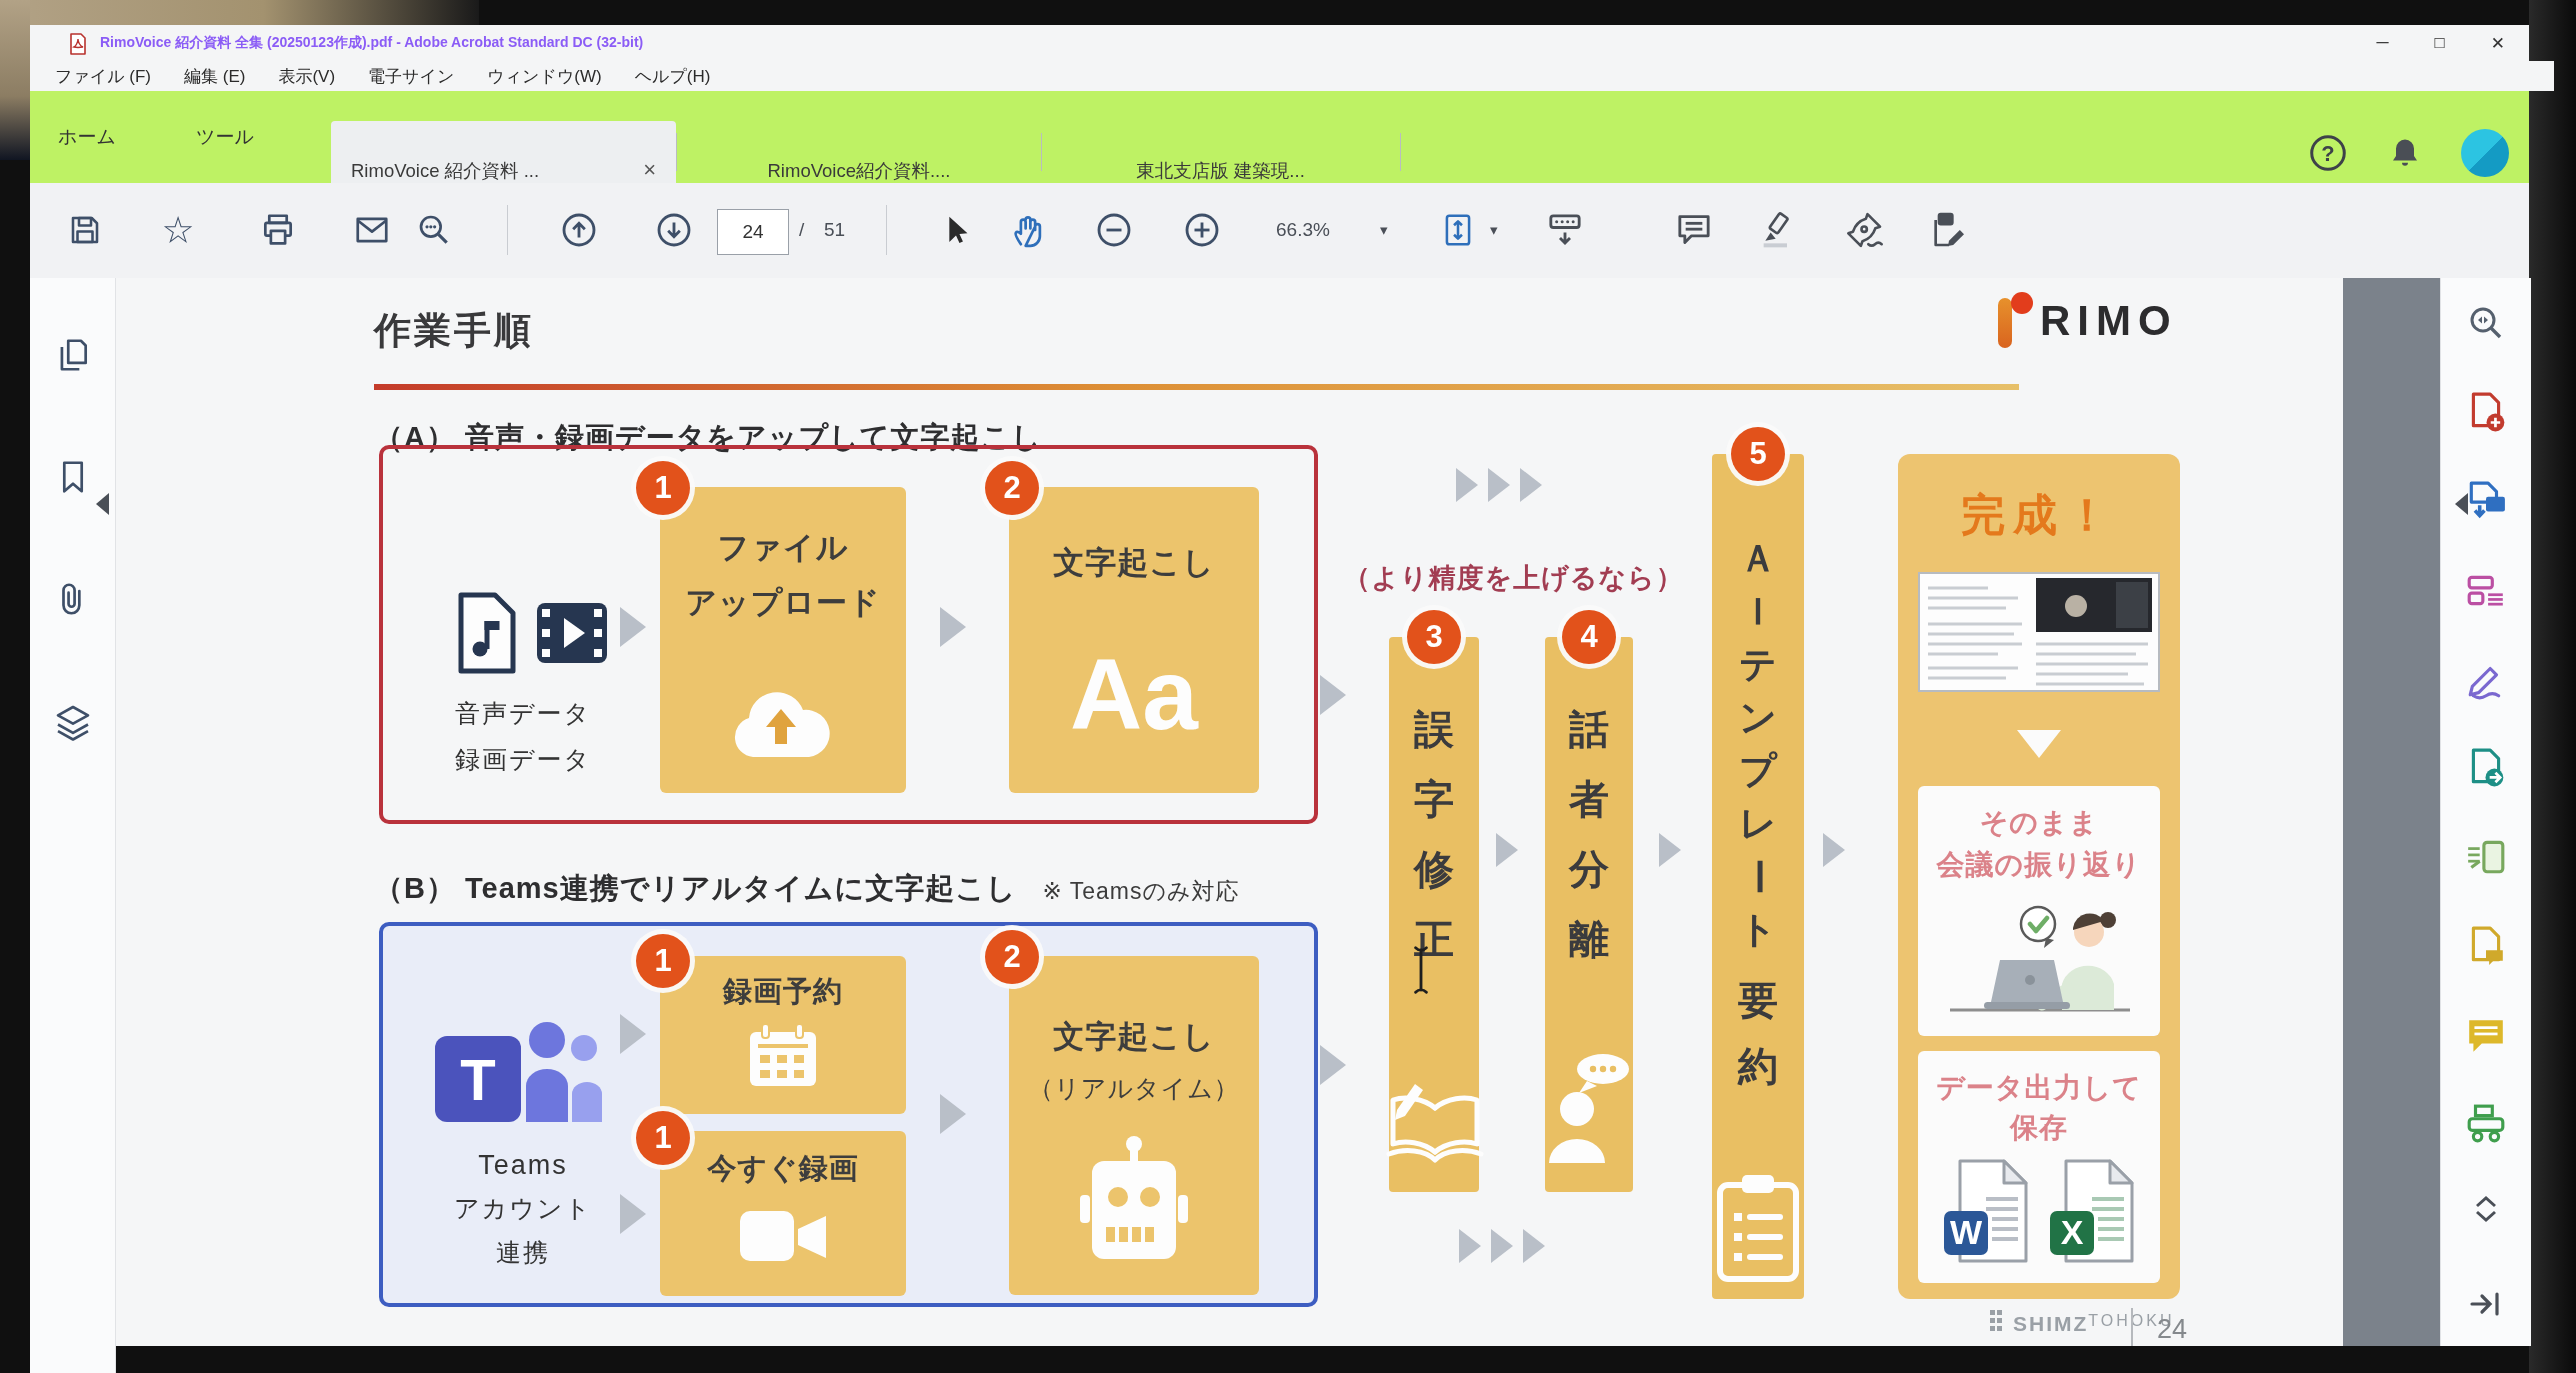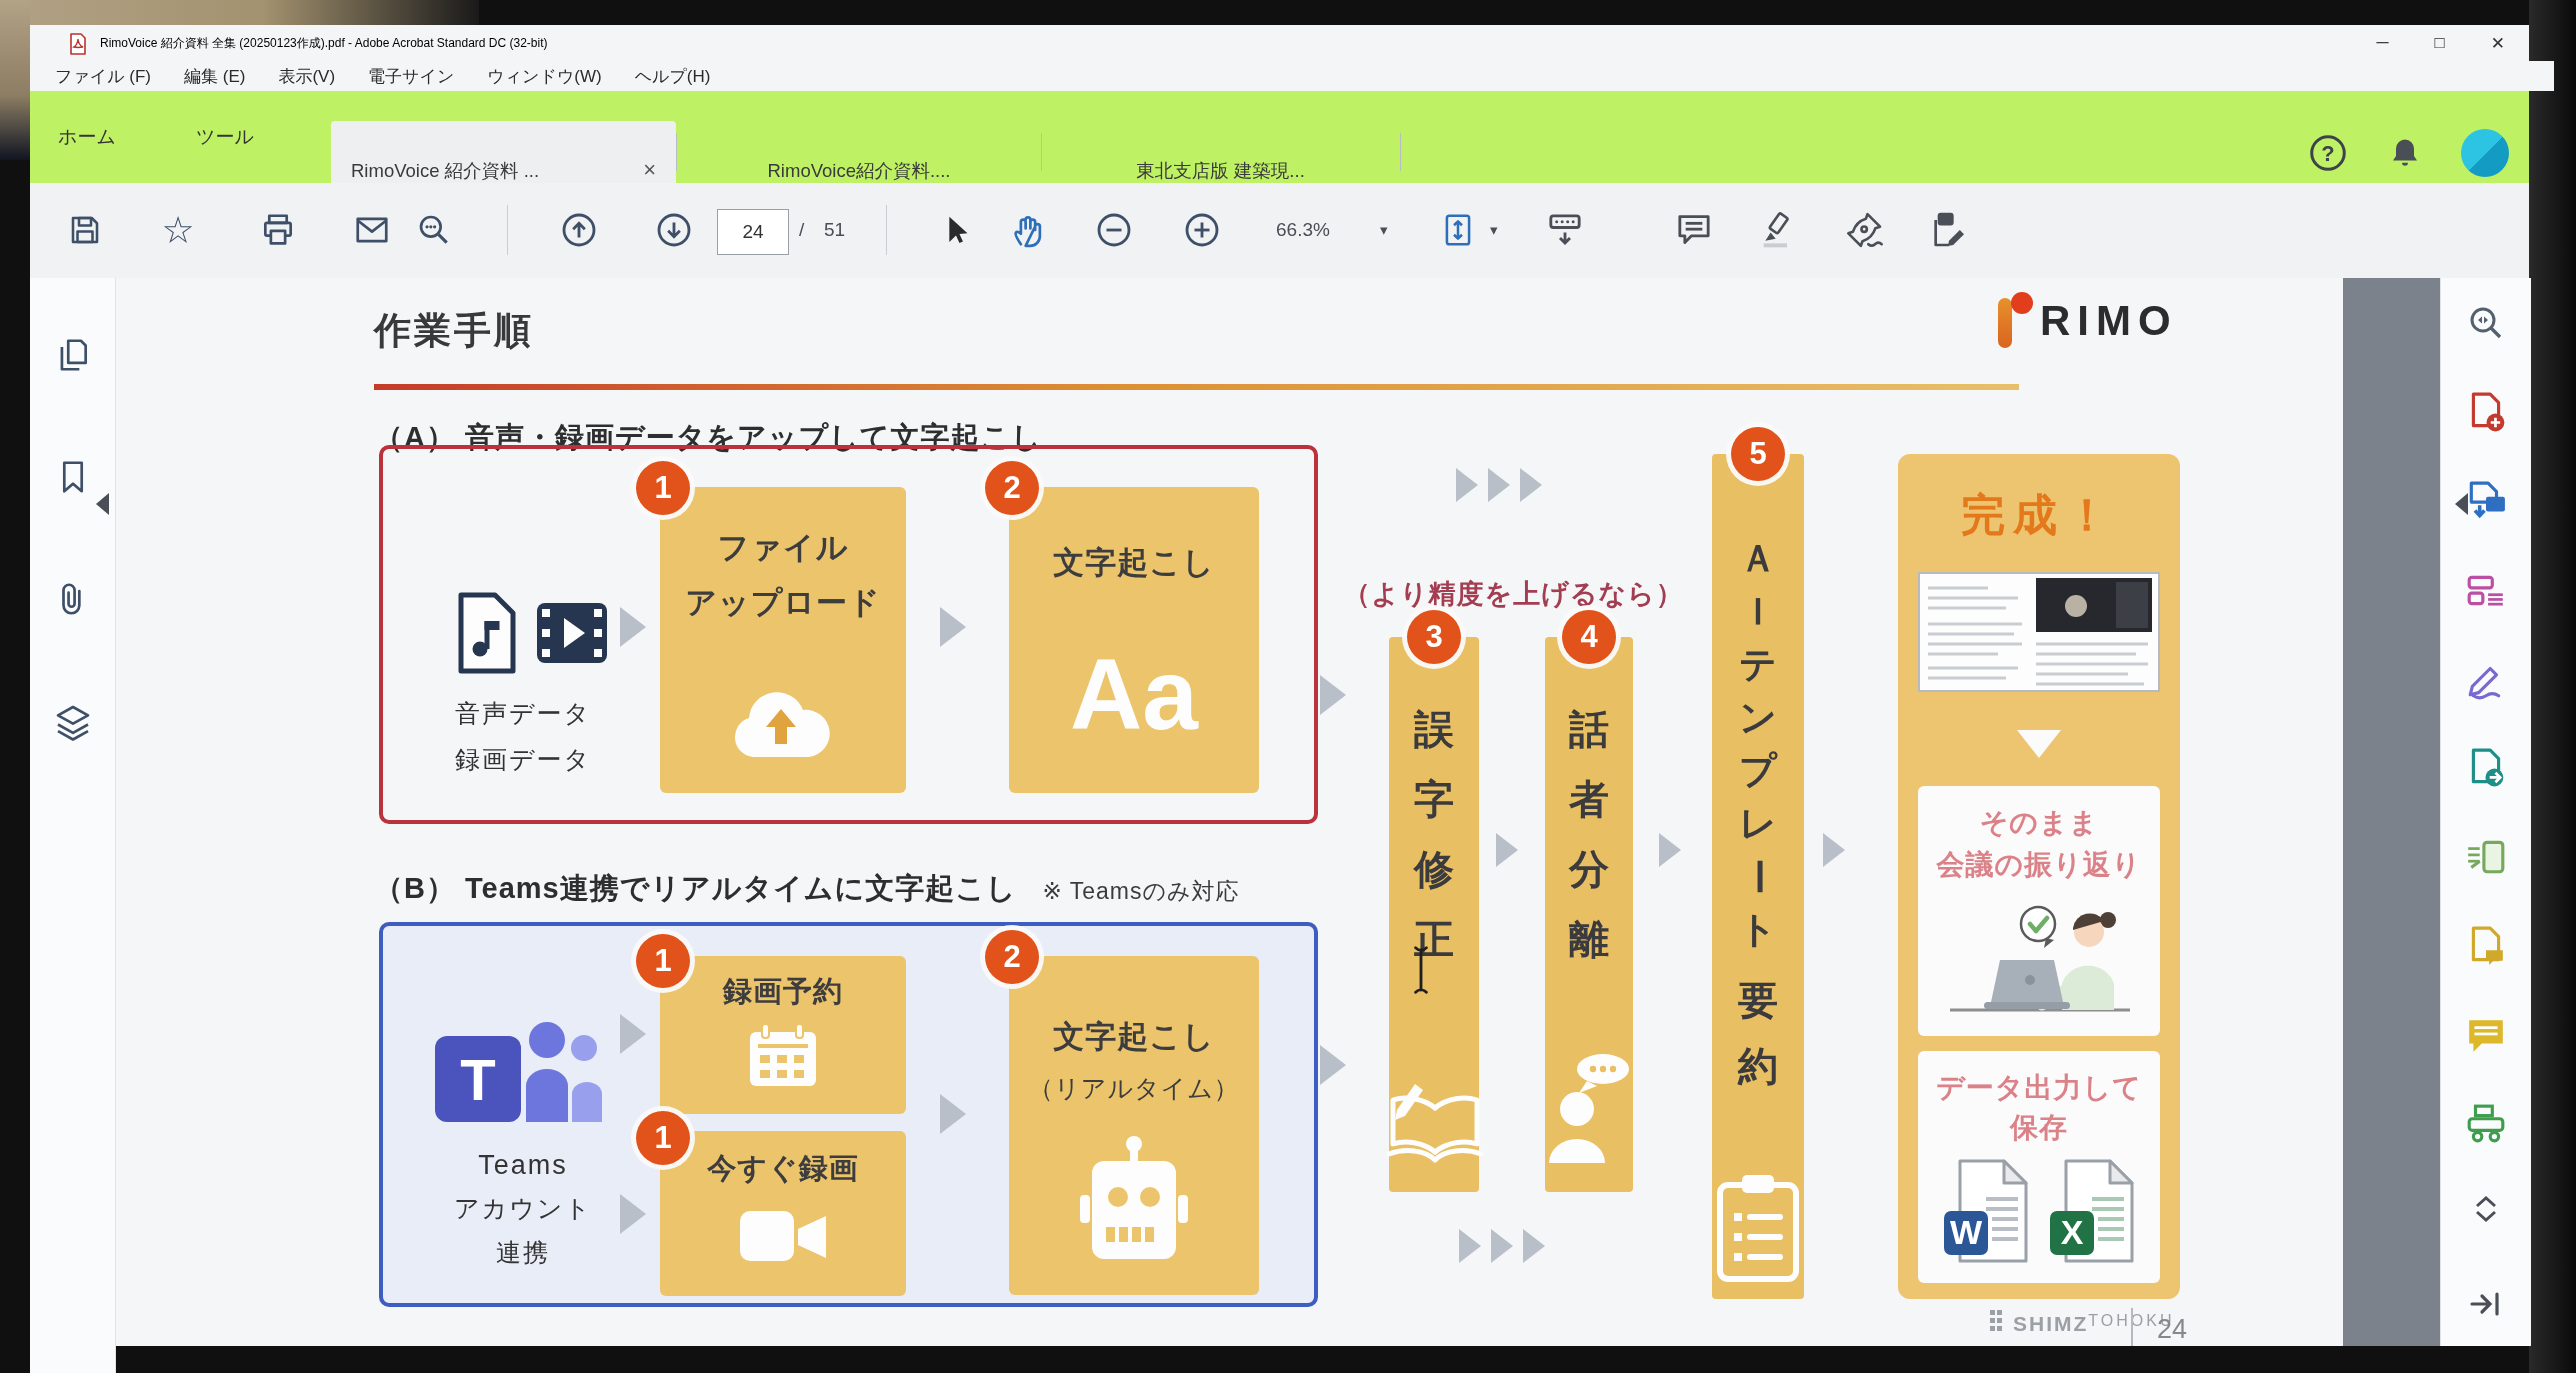--- a/index.html
+++ b/index.html
@@ -5,21 +5,21 @@
   html,body{margin:0;padding:0;background:#0c0c0c;font-family:"Liberation Sans","DejaVu Sans",sans-serif;}
   .root{position:relative;width:2576px;height:1374px;overflow:hidden;background:#101010;}
   .abs{position:absolute;}
   
   .tan-top{position:absolute;left:0;top:0;width:479px;height:26px;background:linear-gradient(90deg,#b2a286 0%,#a3926f 55%,#1a1a1a 100%);}
   .tan-left{position:absolute;left:0;top:0;width:30px;height:160px;background:linear-gradient(180deg,#b2a286 0%,#8c7d63 60%,#101522 100%);}
   .bezel-r{position:absolute;right:0;top:0;width:47px;height:1374px;background:linear-gradient(90deg,#2a2a2a,#0a0a0a);}
   
   .screen{position:absolute;left:30px;top:25px;width:2499px;height:1321px;background:#f2f3f5;}
   .titlebar{position:absolute;left:0;top:0;width:100%;height:36px;background:#f4f5f6;display:flex;align-items:center;}
-  .titlebar .title{font-size:12px;color:#000000;margin-left:10px;}
+  .titlebar .title{font-size:14px;color:#8b5cf6;margin-left:10px;font-weight:bold;}
   .winbtns{position:absolute;right:18px;top:0;height:36px;display:flex;align-items:center;gap:34px;font-size:17px;color:#333;}
   .winbtns span{cursor:default;padding:0 6px;}
   .menubar{position:absolute;left:0;top:36px;width:100%;height:30px;background:#f4f5f6;display:flex;align-items:center;gap:33px;padding-left:25px;font-size:17px;color:#2b2b2b;}
   .menubar span{white-space:nowrap;}
   .tabstrip{position:absolute;left:0;top:66px;width:100%;height:92px;background:#bef264;}
   .quicktab{position:absolute;top:0;height:100%;display:flex;align-items:center;font-size:19px;color:#333;}
   .doctab{position:absolute;bottom:0;height:62px;display:flex;align-items:flex-end;justify-content:center;font-size:18.5px;color:#3a3a3a;}
   .doctab.active{background:#edeff1;border-radius:4px 4px 0 0;}
   .tabsep{position:absolute;bottom:12px;width:1px;height:38px;background:#b9bcc0;}
   .tab-right{position:absolute;right:20px;bottom:6px;display:flex;align-items:center;gap:38px;}
@@ -48,21 +48,21 @@
   .ybox{position:absolute;background:#ecc46c;border-radius:6px;}
   .ylabel{position:absolute;left:0;width:100%;text-align:center;font-size:31px;font-weight:600;color:#3d3d3d;letter-spacing:1px;}
   .badge{position:absolute;width:54px;height:54px;border-radius:50%;background:#e2521b;color:#fff;font-size:31px;font-weight:bold;display:flex;align-items:center;justify-content:center;box-shadow:0 0 0 5px rgba(250,250,250,0.95);}
   .arrow-r{width:0;height:0;border-top:20px solid transparent;border-bottom:20px solid transparent;border-left:26px solid #b9bfc8;}
   .arrow-sm{width:0;height:0;border-top:17px solid transparent;border-bottom:17px solid transparent;border-left:22px solid #b9bfc8;}
   .srclabel{position:absolute;left:20px;width:240px;text-align:center;font-size:25px;color:#333;letter-spacing:2px;}
   .vcol{position:absolute;background:#e9bf63;border-radius:4px;}
   .vchars{position:absolute;left:0;width:100%;display:flex;flex-direction:column;align-items:center;font-weight:600;color:#3b3b3d;}
   .vchars span{line-height:1;}
   .rot{transform:rotate(90deg);}
-  .note-refine{position:absolute;left:1178px;top:298px;width:439px;text-align:center;font-size:27px;font-weight:600;color:#a23d52;letter-spacing:1px;}
+  .note-refine{position:absolute;left:1178px;top:282px;width:439px;text-align:center;font-size:27px;font-weight:600;color:#a23d52;letter-spacing:1px;}
   .panel{position:absolute;left:1782px;top:176px;width:282px;height:845px;background:#edc470;border-radius:12px;}
   .panel .done{position:absolute;left:0;top:32px;width:100%;text-align:center;font-size:44px;font-weight:700;color:#e4791c;letter-spacing:8px;}
   .whitebox{position:absolute;left:20px;width:242px;background:#fbfbfb;border-radius:6px;}
   .pinktxt{position:absolute;left:0;width:100%;text-align:center;font-size:28px;font-weight:600;color:#db8289;letter-spacing:1px;}
   .tri-down{width:0;height:0;border-left:22px solid transparent;border-right:22px solid transparent;border-top:28px solid #fbfbfb;}
   .tripples{position:absolute;display:flex;gap:10px;}
   .footer-logo{position:absolute;left:1873px;top:1030px;display:flex;gap:8px;align-items:center;color:#9aa0a6;}
   .fl-txt{display:flex;flex-direction:row;line-height:1;}
   .fl-1{font-size:21px;font-weight:bold;letter-spacing:2px;}
   .fl-2{font-size:16px;letter-spacing:3px;}

